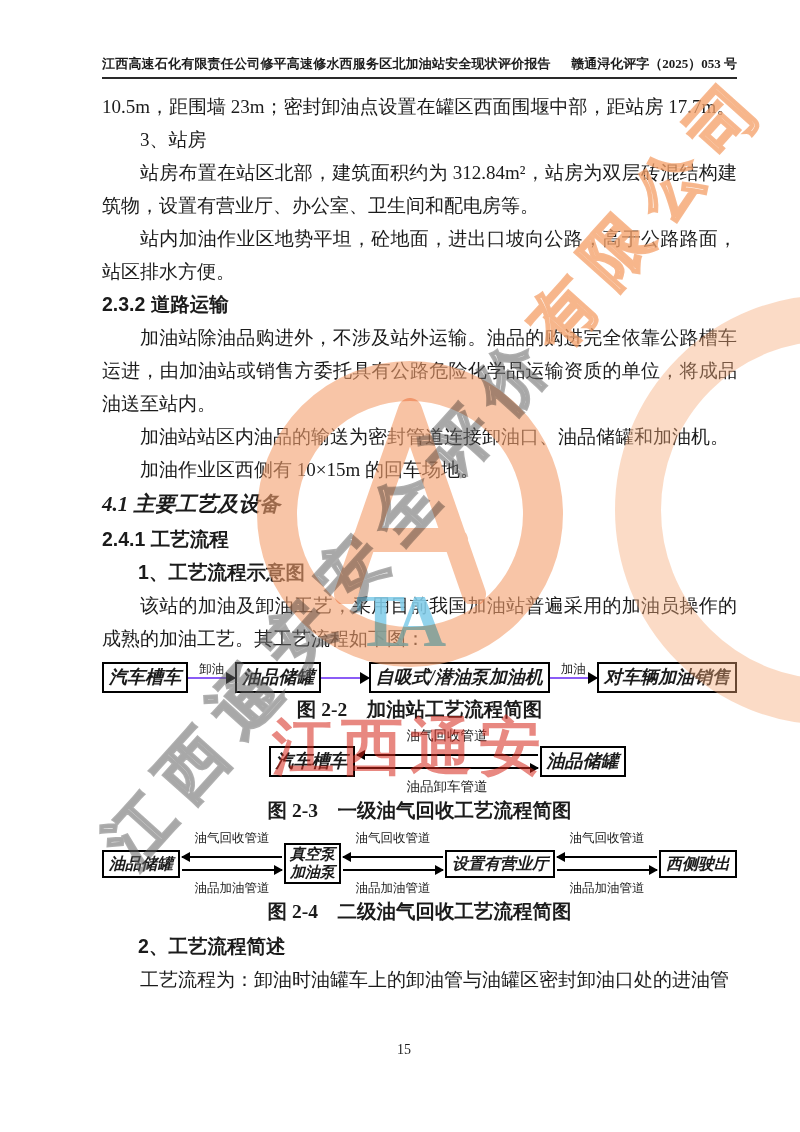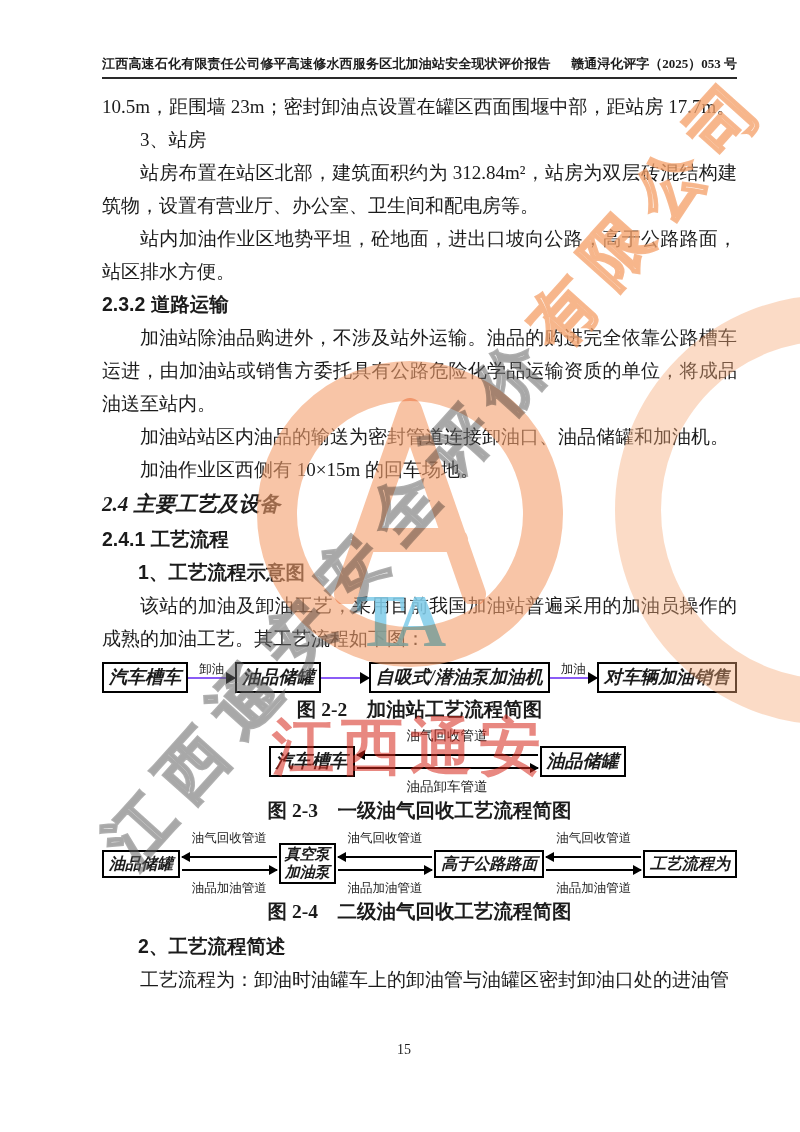--- a/index.html
+++ b/index.html
@@ -194,21 +194,21 @@
 
     <div class="bodytext">
       <p class="para">10.5m，距围墙 23m；密封卸油点设置在罐区西面围堰中部，距站房 17.7m。</p>
       <p class="para ind">3、站房</p>
       <p class="para ind">站房布置在站区北部，建筑面积约为 312.84m²，站房为双层砖混结构建筑物，设置有营业厅、办公室、卫生间和配电房等。</p>
       <p class="para ind">站内加油作业区地势平坦，砼地面，进出口坡向公路，高于公路路面，站区排水方便。</p>
       <div class="hd-hei">2.3.2 道路运输</div>
       <p class="para ind">加油站除油品购进外，不涉及站外运输。油品的购进完全依靠公路槽车运进，由加油站或销售方委托具有公路危险化学品运输资质的单位，将成品油送至站内。</p>
       <p class="para ind">加油站站区内油品的输送为密封管道连接卸油口、油品储罐和加油机。</p>
       <p class="para ind">加油作业区西侧有 10×15m 的回车场地。</p>
-      <div class="hd-kai">2.4 主要工艺及设备</div>
+      <div class="hd-kai">4.1 主要工艺及设备</div>
       <div class="hd-hei">2.4.1 工艺流程</div>
       <div class="hd-hei hd-sub">1、工艺流程示意图</div>
       <p class="para ind">该站的加油及卸油工艺，采用目前我国加油站普遍采用的加油员操作的成熟的加油工艺。其工艺流程如下图：</p>
 
       <div class="frow">
         <div class="fbox">汽车槽车</div>
         <div class="harrow">
           <span class="albl">卸油</span>
         </div>
         <div class="fbox">油品储罐</div>
@@ -244,28 +244,28 @@
         <div class="fbox two">
           <div>真空泵</div>
           <div>加油泵</div>
         </div>
         <div class="dbl">
           <div class="dlbl">油气回收管道</div>
           <div class="shaft sleft"></div>
           <div class="shaft sright"></div>
           <div class="dlbl">油品加油管道</div>
         </div>
-        <div class="fbox">高于公路路面</div>
+        <div class="fbox">设置有营业厅</div>
         <div class="dbl">
           <div class="dlbl">油气回收管道</div>
           <div class="shaft sleft"></div>
           <div class="shaft sright"></div>
           <div class="dlbl">油品加油管道</div>
         </div>
-        <div class="fbox">工艺流程为</div>
+        <div class="fbox">西侧驶出</div>
       </div>
       <div class="figcap">图 2-4　二级油气回收工艺流程简图</div>
 
       <div class="hd-hei hd-sub">2、工艺流程简述</div>
       <p class="para ind">工艺流程为：卸油时油罐车上的卸油管与油罐区密封卸油口处的进油管</p>
     </div>
   </div>
 
   <div class="pagenum">15</div>
 

